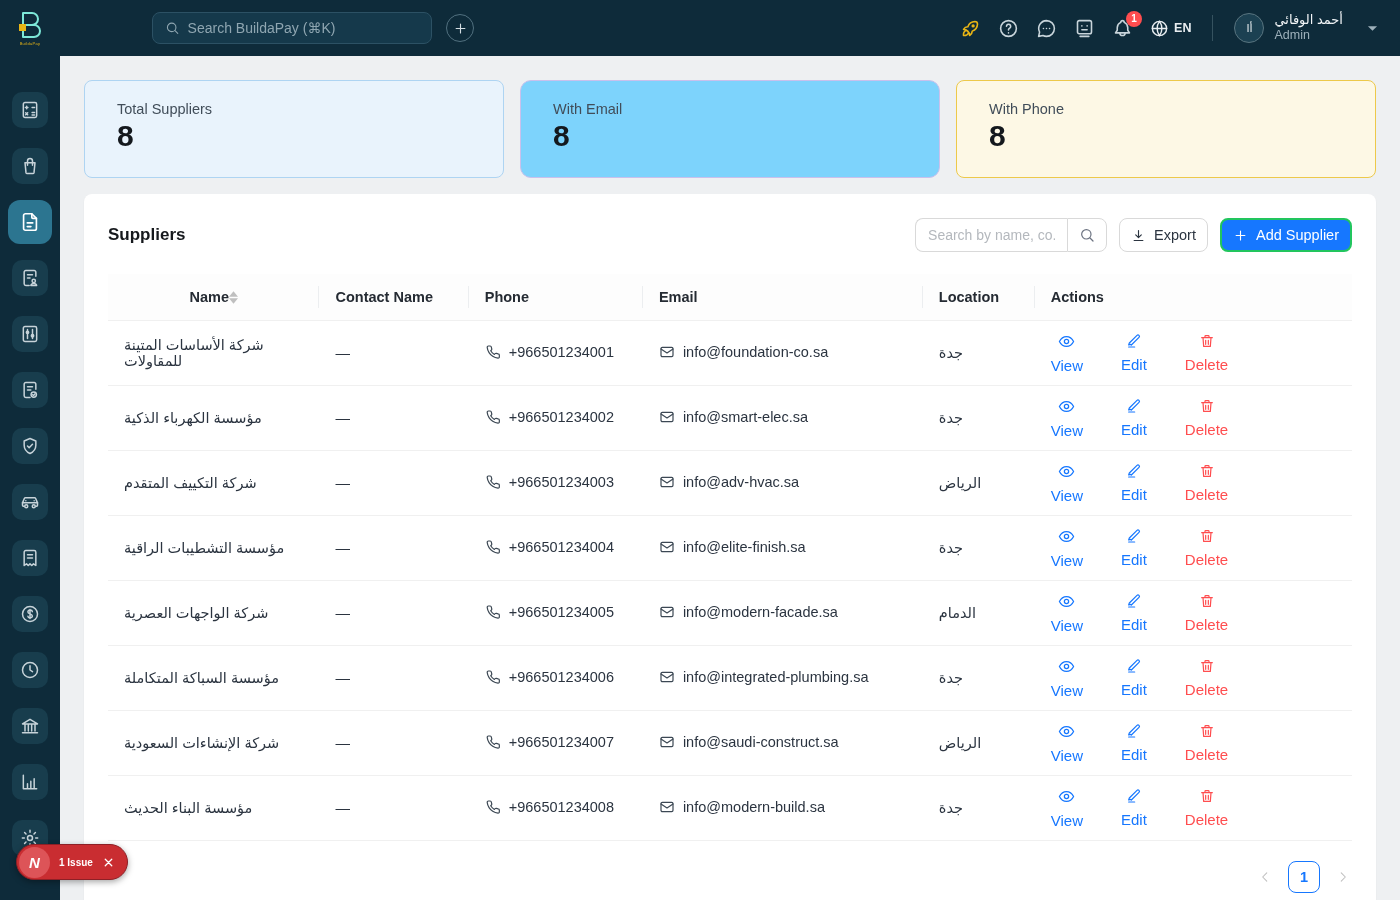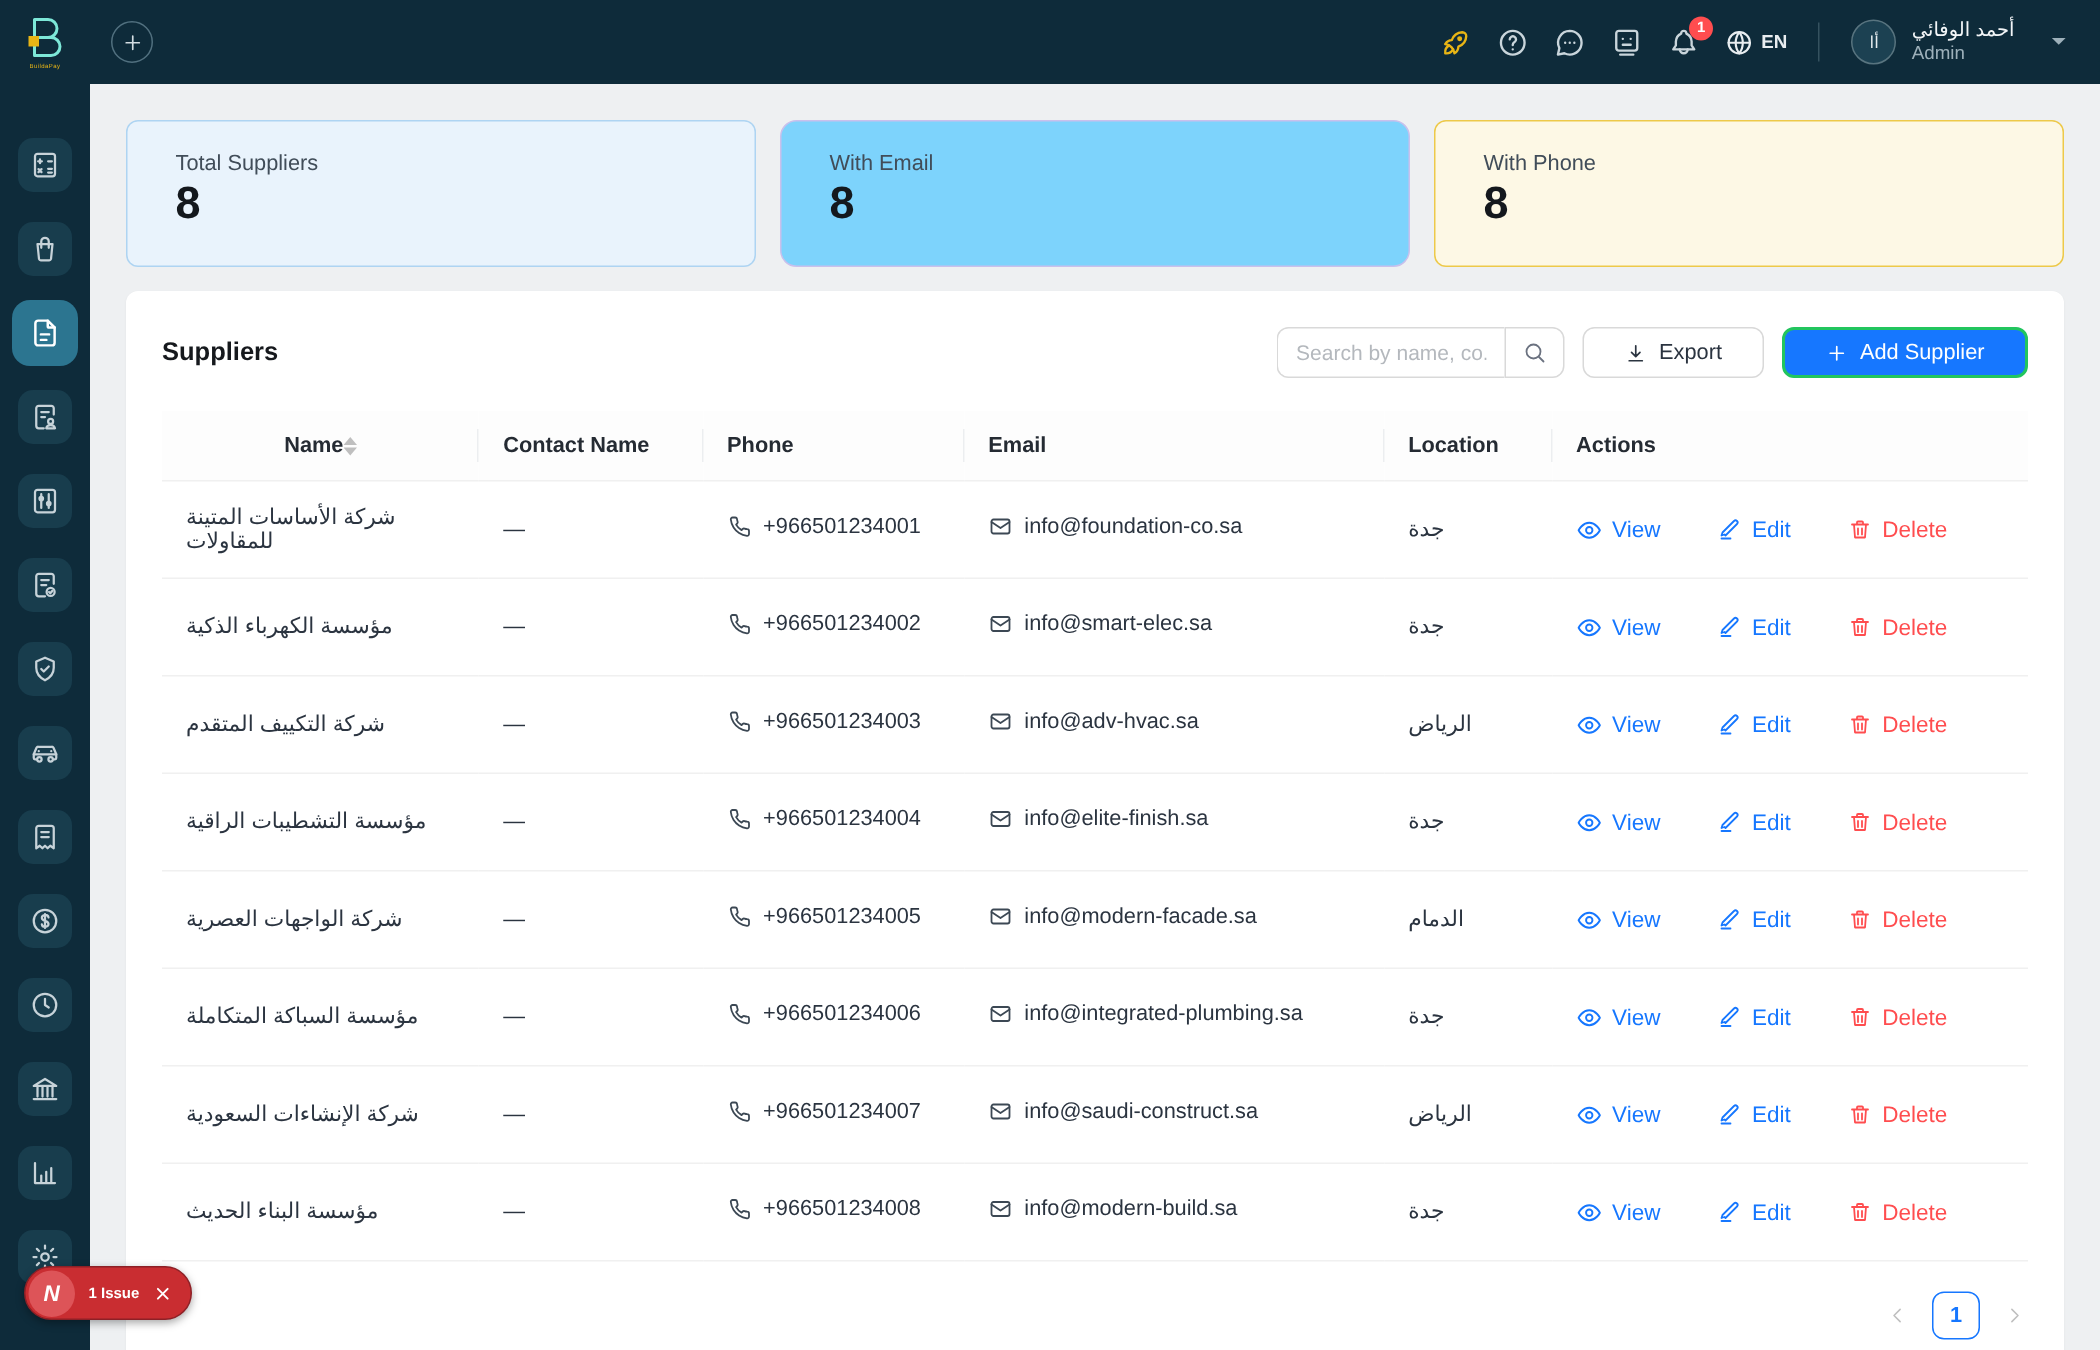--- a/index.html
+++ b/index.html
@@ -54,38 +54,38 @@
   .card-head { display: flex; align-items: center; justify-content: space-between; }
   .card-title { font-size: 17px; font-weight: 700; color: #16191d; }
   .head-controls { display: flex; align-items: center; gap: 12px; }
   .search-wrap { display: flex; height: 34px; }
   .search-wrap input { width: 152px; border: 1px solid #d9d9d9; border-right: none; border-radius: 8px 0 0 8px;
     padding: 0 12px; font-size: 14px; color: #333; outline: none; font-family: inherit; }
   .search-wrap input::placeholder { color: #b4b8bd; }
   .search-btn { width: 40px; border: 1px solid #d9d9d9; border-radius: 0 8px 8px 0; background: #fff;
     color: #6b7280; display: grid; place-items: center; cursor: pointer; }
   .btn { height: 34px; border-radius: 8px; display: inline-flex; align-items: center; gap: 8px; font-size: 14.5px;
-    padding: 0 27px; cursor: pointer; font-family: inherit; }
+    padding: 0 11px; cursor: pointer; font-family: inherit; }
   .btn-default { background: #fff; border: 1px solid #d9d9d9; color: #2b3440; }
   .btn-primary { background: #1677ff; border: 2px solid #22c55e; color: #fff; }
 
   table { width: 100%; border-collapse: collapse; table-layout: fixed; margin-top: 22px; }
   th { position: relative; text-align: left; font-size: 14.5px; font-weight: 700; color: #252b33;
     padding: 15px 16px; border-bottom: 1px solid #f0f0f0; background: #fdfdfd; }
   th:not(:last-child)::after { content: ""; position: absolute; right: 0; top: 50%; transform: translateY(-50%);
     width: 1px; height: 22px; background: #eceef0; }
   td { height: 65px; padding: 0 16px; border-bottom: 1px solid #f0f0f0; font-size: 14.5px; color: #2b3440; }
   .col-name { width: 17%; } .col-contact { width: 12%; } .col-phone { width: 14%; }
   .col-email { width: 22.5%; } .col-loc { width: 9%; } .col-act { width: 25.5%; }
   .th-inner { display: flex; align-items: center; justify-content: center; }
   .sorter { color: #bfbfbf; display: inline-flex; flex-direction: column; gap: 1px; cursor: pointer; }
   .cell { display: inline-flex; align-items: center; gap: 8px; }
   .cell svg { color: #3c4854; flex: 0 0 auto; }
   .actions { display: flex; align-items: center; gap: 38px; }
-  .act { display: inline-flex; align-items: center; gap: 7px; font-size: 15px; cursor: pointer; text-decoration: none; }
+  .act { display: inline-flex; align-items: center; gap: 7px; font-size: 15px; cursor: pointer; text-decoration: none; flex-direction: column; }
   .act.view, .act.edit { color: #1677ff; }
   .act.delete { color: #ff4d4f; }
 
   .pager { margin-top: 20px; display: flex; justify-content: flex-end; align-items: center; gap: 16px; padding-right: 2px; }
   .pg-arrow { color: #bfbfbf; background: none; border: none; cursor: default; display: grid; place-items: center; }
   .pg-num { width: 32px; height: 32px; border: 1px solid #1677ff; color: #1677ff; border-radius: 8px; background: #fff;
     font-size: 14.5px; font-weight: 600; display: grid; place-items: center; cursor: pointer; }
 
   
   .issue-pill { position: fixed; left: 16px; bottom: 20px; height: 36px; background: #c92d31;
@@ -101,20 +101,27 @@
 
 <div class="topbar">
   <div class="logo-box">
     <svg width="26" height="30" viewBox="0 0 26 30">
       <path class="ic" style="stroke:#7de8d8;stroke-width:2" d="M6 3h9a6 6 0 0 1 0 12H6m3 0h8a6 6 0 0 1 0 12H6V3"></path>
       <rect x="2" y="14" width="7" height="7" fill="#e8b515"></rect>
     </svg>
     <div class="logo-caption">BuildaPay</div>
   </div>
 
+  <div class="top-search">
+    <svg class="ic" width="16" height="16" viewBox="0 0 24 24">
+      <circle cx="11" cy="11" r="7"></circle>
+        <path d="M21 21l-4.5-4.5"></path>
+    </svg>
+    <input placeholder="Search BuildaPay (⌘K)" style="">
+  </div>
 
   <button class="top-plus">
     <svg class="ic" width="15" height="15" viewBox="0 0 24 24">
       <path d="M12 5v14M5 12h14"></path>
     </svg>
   </button>
 
   <div class="top-right">
     <span class="tb-icon rocket">
       <svg class="ic" width="21" height="21" viewBox="0 0 24 24">

